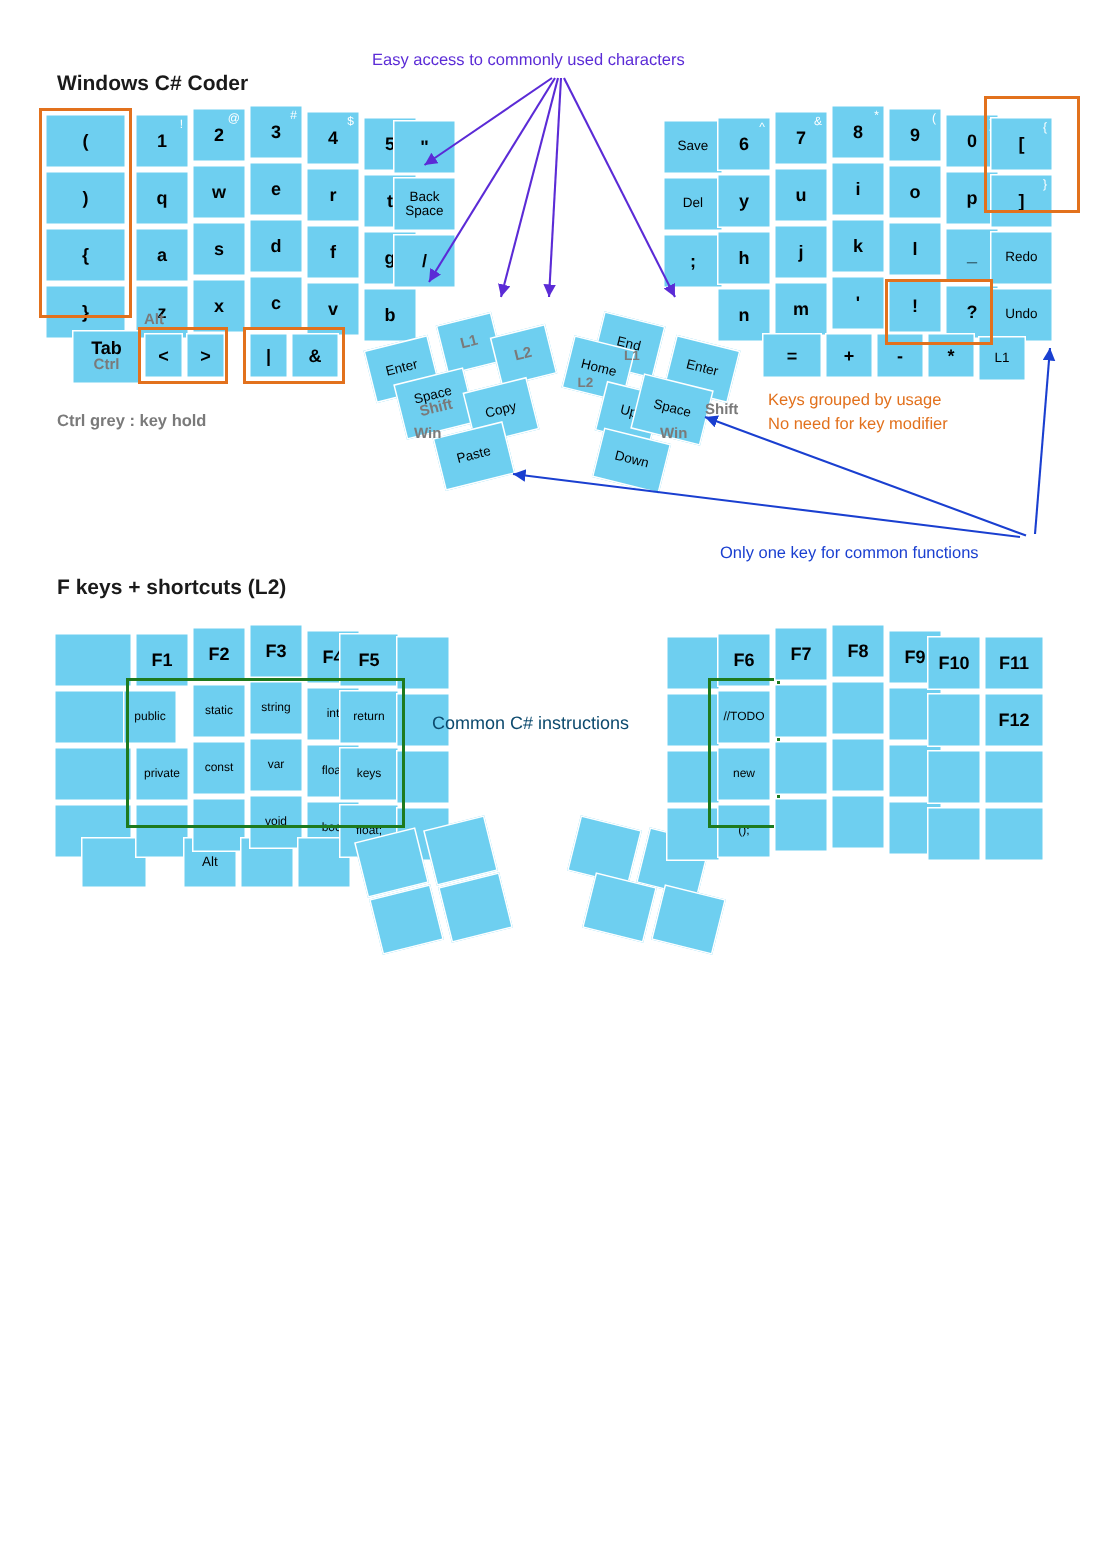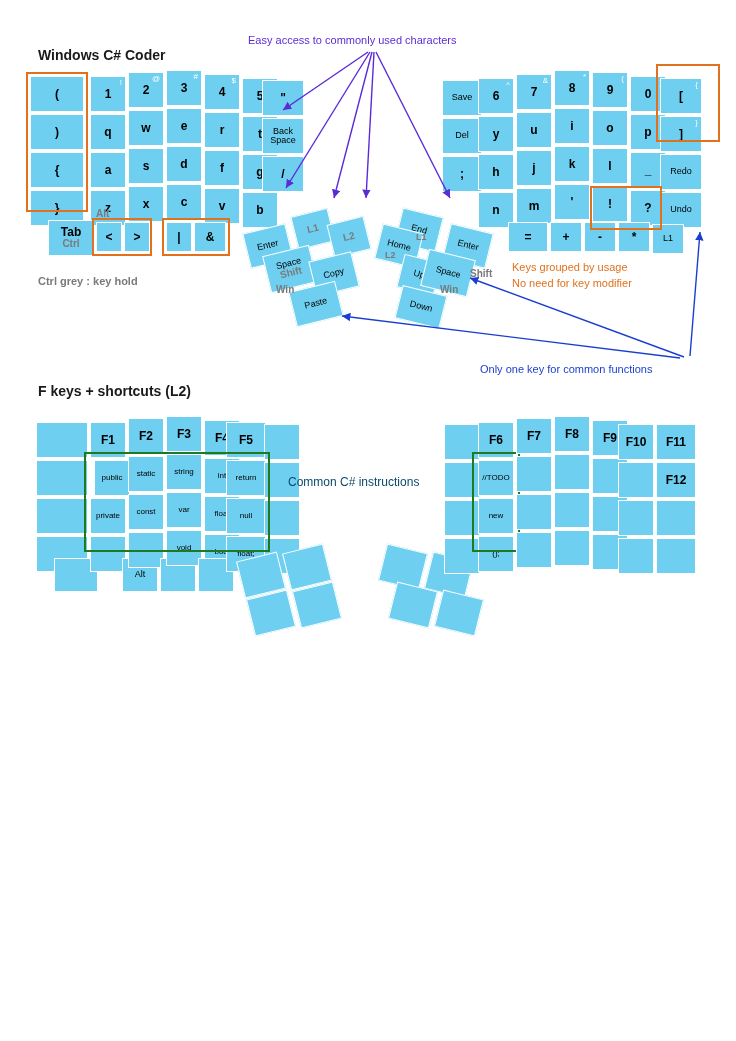--- a/index.html
+++ b/index.html
@@ -323,21 +323,21 @@
 
 <div class="key blank" style="left:36px;top:422px;width:52px;height:36px;"></div>
 <div class="key blank" style="left:36px;top:460px;width:52px;height:36px;"></div>
 <div class="key blank" style="left:36px;top:498px;width:52px;height:36px;"></div>
 <div class="key blank" style="left:36px;top:536px;width:52px;height:36px;"></div>
 <div class="key blank" style="left:54px;top:558px;width:44px;height:34px;"></div>
 
 <div class="key" style="left:90px;top:422px;width:36px;height:36px;">
     <span>F1</span>
   </div>
-<div class="key tiny" style="left:94px;top:460px;width:36px;height:36px;">
+<div class="key tiny" style="left:82px;top:460px;width:36px;height:36px;">
     <span>public</span>
   </div>
 <div class="key tiny" style="left:90px;top:498px;width:36px;height:36px;">
     <span>private</span>
   </div>
 <div class="key blank" style="left:90px;top:536px;width:36px;height:36px;"></div>
 <div class="key small" style="left:122px;top:558px;width:36px;height:34px;">
     <span>Alt</span>
   </div>
 
@@ -380,21 +380,21 @@
   </div>
 <div class="key blank" style="left:198px;top:558px;width:36px;height:34px;"></div>
 
 <div class="key" style="left:226px;top:422px;width:40px;height:36px;">
     <span>F5</span>
   </div>
 <div class="key tiny" style="left:226px;top:460px;width:40px;height:36px;">
     <span>return</span>
   </div>
 <div class="key tiny" style="left:226px;top:498px;width:40px;height:36px;">
-    <span>null</span>
+    <span>keys</span>
   </div>
 <div class="key tiny" style="left:226px;top:536px;width:40px;height:36px;">
     <span>float;</span>
   </div>
 
 <div class="key blank" style="left:264px;top:424px;width:36px;height:36px;"></div>
 <div class="key blank" style="left:264px;top:462px;width:36px;height:36px;"></div>
 <div class="key blank" style="left:264px;top:500px;width:36px;height:36px;"></div>
 <div class="key blank" style="left:264px;top:538px;width:36px;height:36px;"></div>
 

